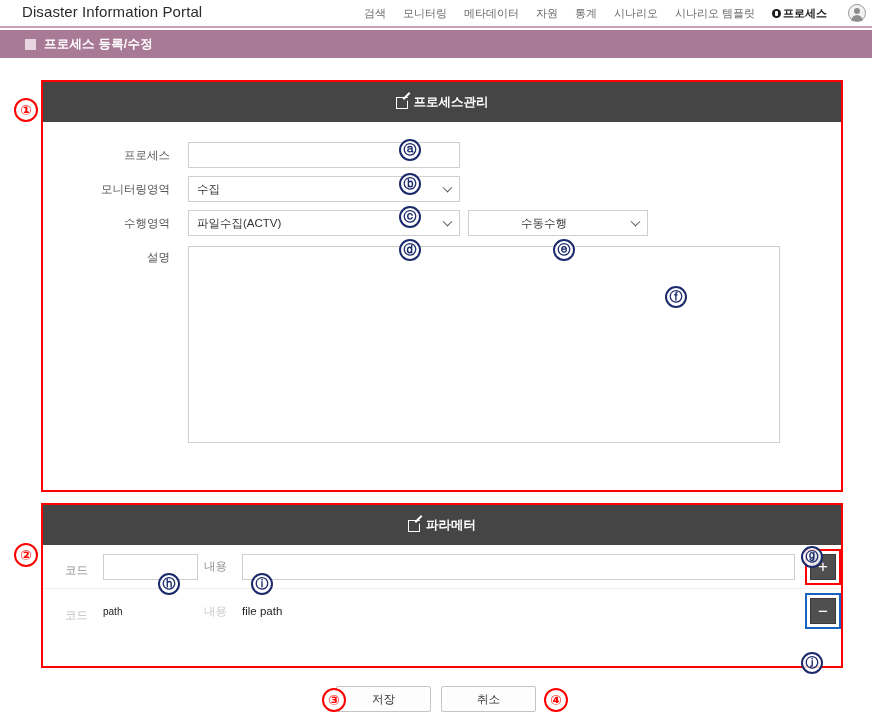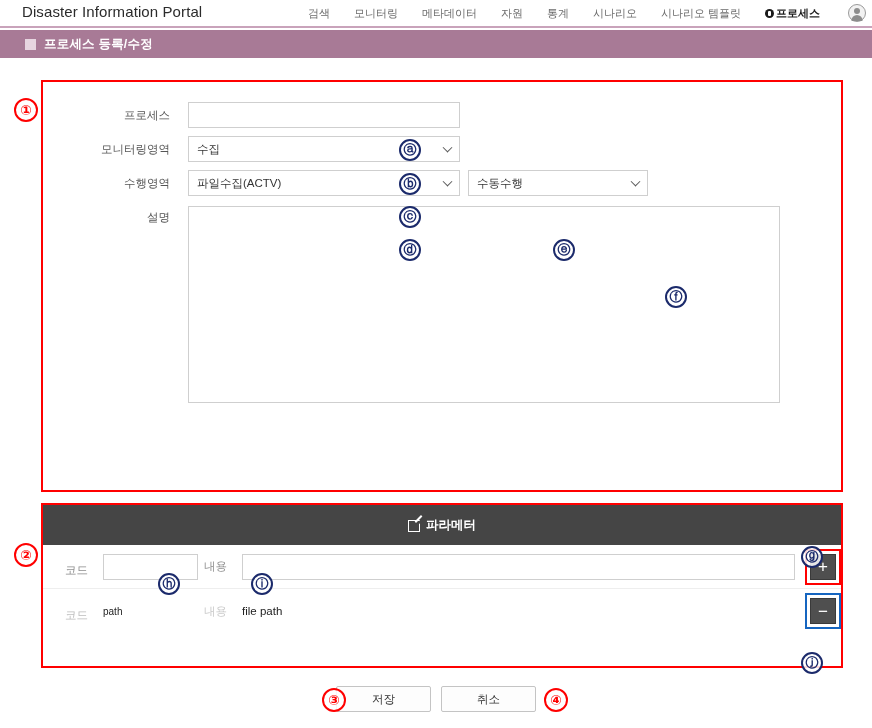--- a/index.html
+++ b/index.html
@@ -19,21 +19,21 @@
     border-bottom: 2px solid #c9a3bb;
     display:flex; align-items:center;
   }
   .brand {
     position:absolute; left:22px; top:3px;
     font-size:15px; color:#2b2b2b; letter-spacing:.1px;
     font-family:"Liberation Sans","DejaVu Sans",sans-serif;
   }
   .navwrap {
     position:absolute; right:6px; top:0; height:26px;
-    display:flex; align-items:center; gap:24px;
+    display:flex; align-items:center; gap:17px;
   }
   .navitem {
     font-size:11px; color:#6b6b6b; white-space:nowrap;
     cursor:pointer;
   }
   .navitem.active {
     color:#1a1a1a; font-weight:bold;
     display:flex; align-items:center; gap:2px;
   }
   .gear-dot {
@@ -102,21 +102,21 @@
     width:145px; text-align:right; padding-right:18px;
     font-size:11.5px; color:#555; flex:none;
   }
   .fld{
     height:26px; border:1px solid #cfcfcf; background:#fff;
     font-size:11.5px; color:#333; padding:0 8px;
     display:flex; align-items:center; outline:none;
   }
   .fld.input-a, .fld.input-b { width:272px; }
   .fld.sel{ width:272px; position:relative; padding-right:22px;align-items:center; }
-  .fld.sel2{ width:180px; position:relative; padding-right:36px; }
+  .fld.sel2{ width:180px; position:relative; padding-right:36px;justify-content:center; }
   .chev{
     position:absolute; right:8px; top:50%;
     width:7px;height:7px;border-right:1.6px solid #5a5a5a;border-bottom:1.6px solid #5a5a5a;
     transform:translateY(-70%) rotate(45deg);
   }
   .sel-gap{ width:8px; flex:none; }
 
   .row.desc{ height:auto; align-items:flex-start; margin-top:6px; }
   .row.desc .lbl{ padding-top:4px; }
   .txtarea{
@@ -192,20 +192,24 @@
       <div class="avatar"></div>
     </div>
   </div>
 
   <div class="pagebar">
     <span class="sq"></span>
     <span class="ttl">프로세스 등록/수정</span>
   </div>
 
   <div class="sect" id="sect1">
+    <div class="panelhead">
+      <span class="pencil-ico"></span>
+      <span>프로세스관리</span>
+    </div>
 
     <div class="formbody">
 
       <div class="row">
         <div class="lbl">프로세스</div>
         <div class="fld input-a"></div>
       </div>
 
 
       <div class="row">

